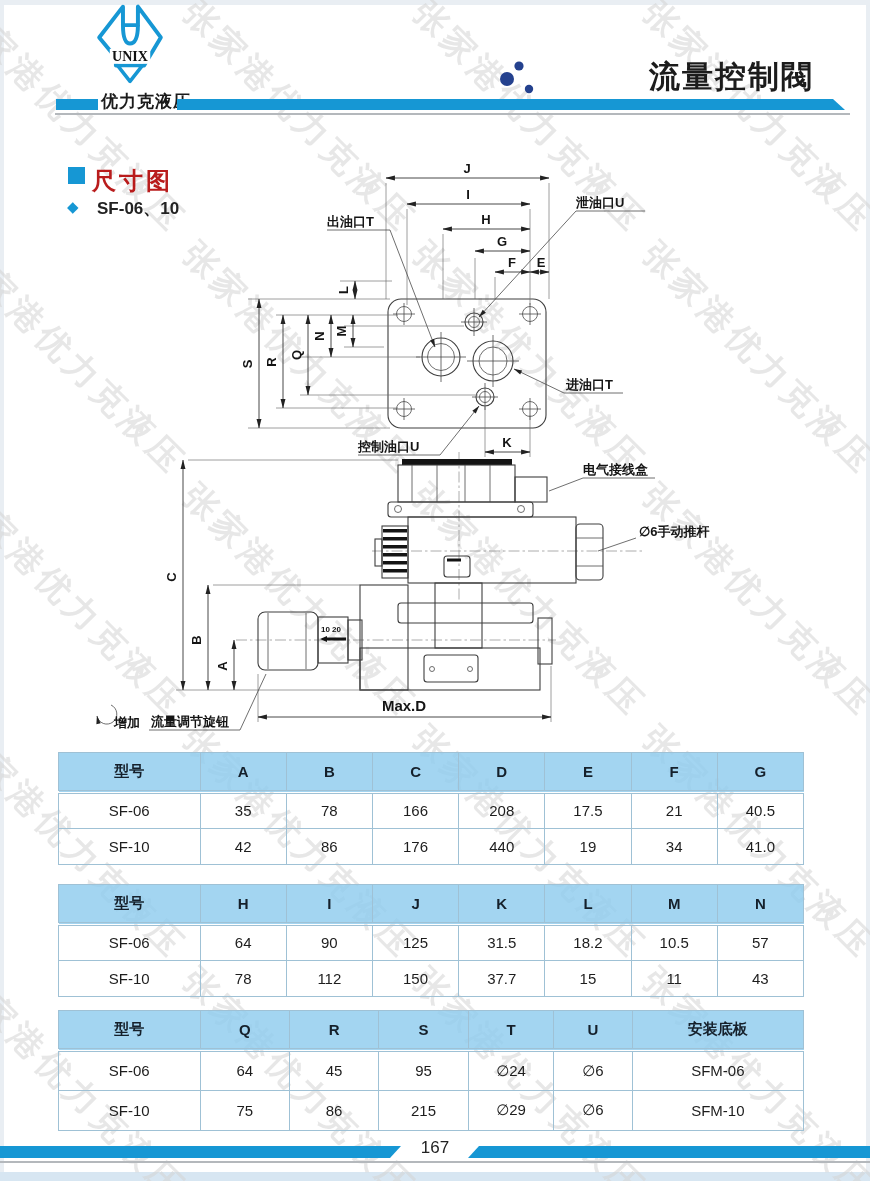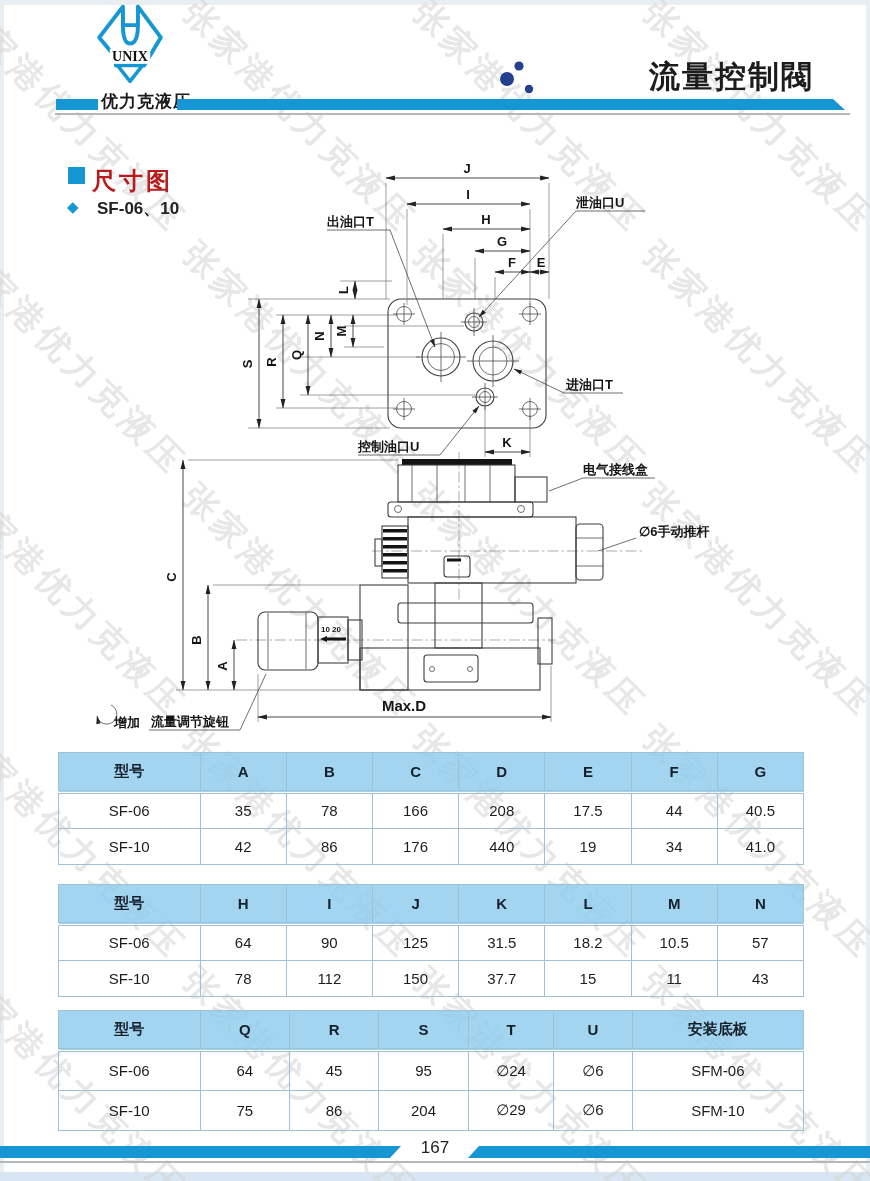--- a/index.html
+++ b/index.html
@@ -388,21 +388,21 @@
     </tr>
       </thead>
     <tbody>
       <tr>
         <td>SF-06</td>
         <td>35</td>
         <td>78</td>
         <td>166</td>
         <td>208</td>
         <td>17.5</td>
-        <td>44</td>
+        <td>21</td>
         <td>40.5</td>
       </tr>
       <tr>
         <td>SF-10</td>
         <td>42</td>
         <td>86</td>
         <td>176</td>
         <td>440</td>
         <td>19</td>
         <td>34</td>
@@ -486,21 +486,21 @@
         <td>45</td>
         <td>95</td>
         <td>∅24</td>
         <td>∅6</td>
         <td>SFM-06</td>
       </tr>
       <tr>
         <td>SF-10</td>
         <td>75</td>
         <td>86</td>
-        <td>204</td>
+        <td>215</td>
         <td>∅29</td>
         <td>∅6</td>
         <td>SFM-10</td>
       </tr>
     </tbody>
   </table>
 
   <div class="footer-bar-left"></div>
   <div class="page-number">167</div>
   <div class="footer-bar-right"></div>

